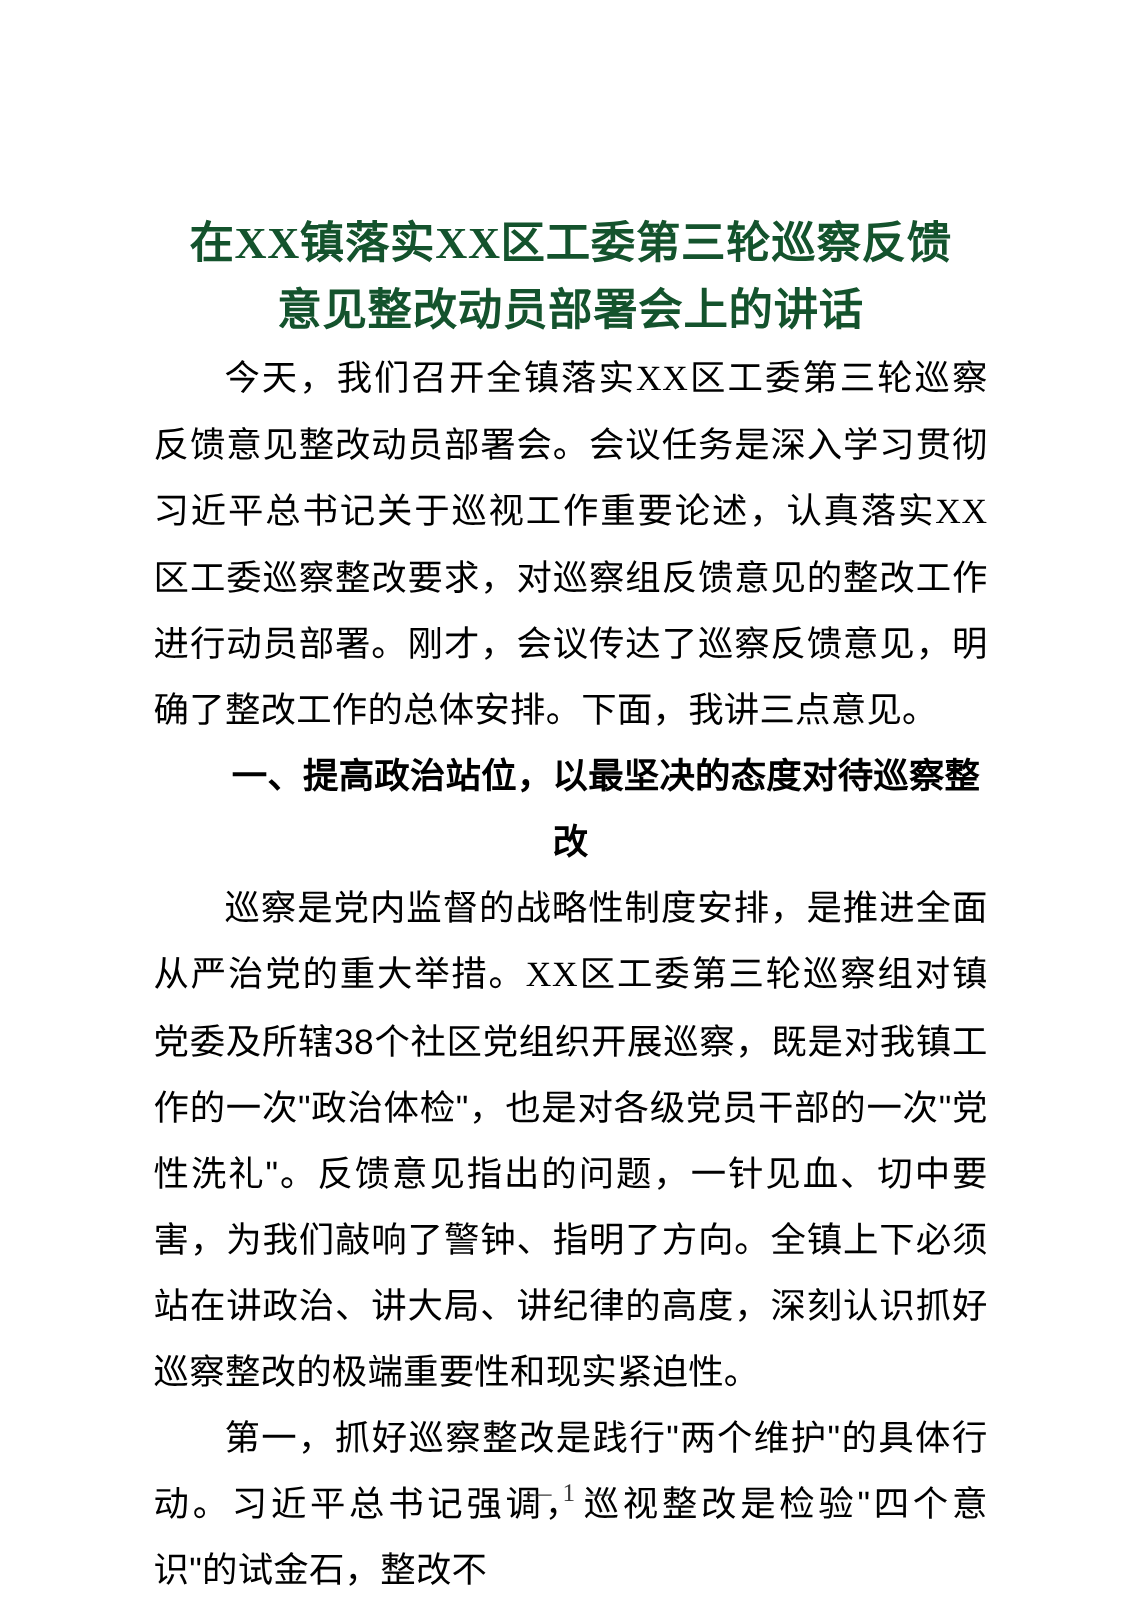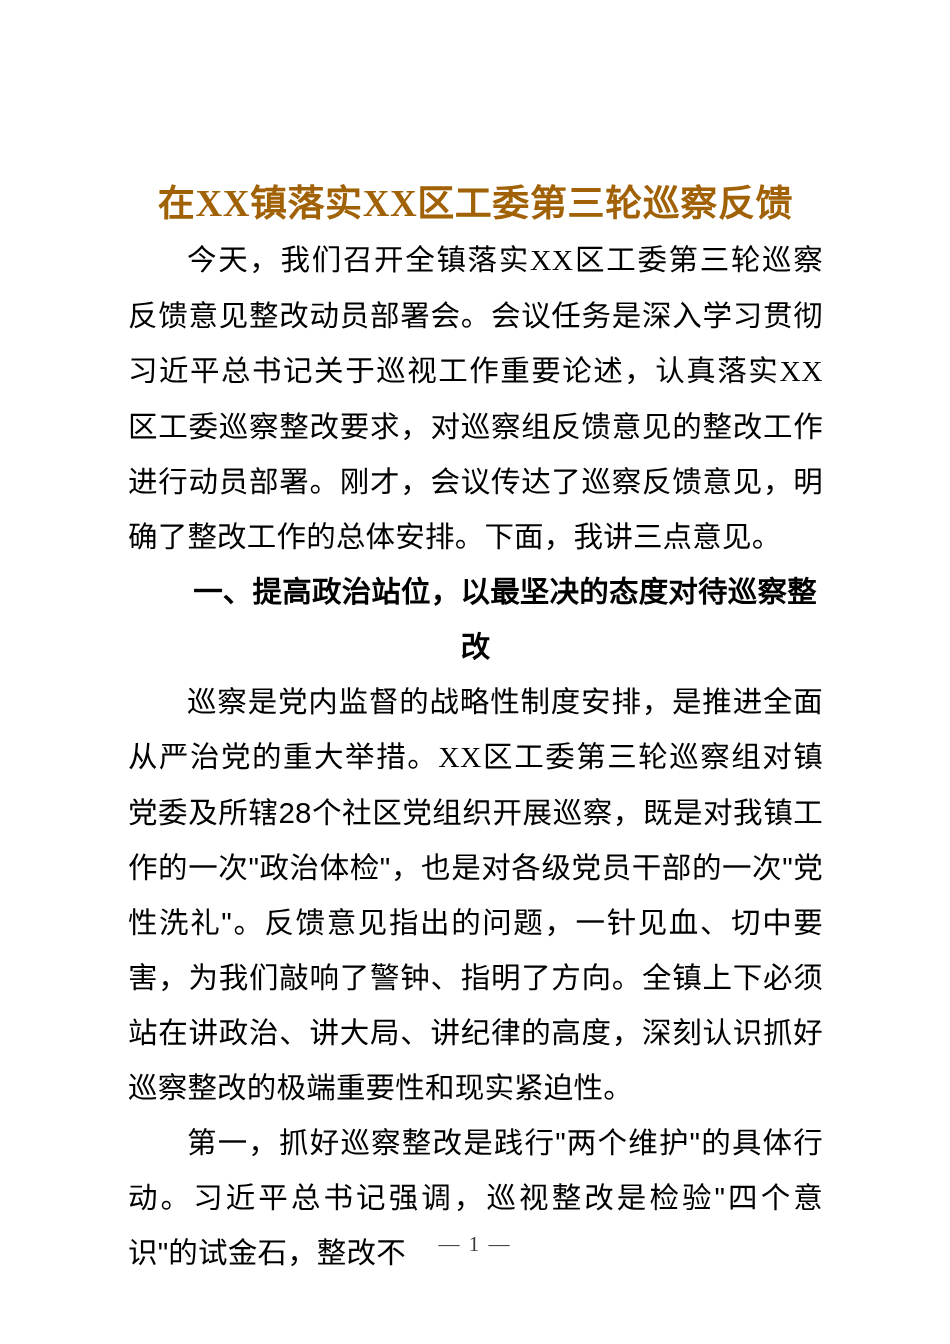--- a/index.html
+++ b/index.html
@@ -37,21 +37,21 @@
   
   .doc-title {
     font-family: "Liberation Serif", "DejaVu Serif", serif;
     font-weight: bold;
     font-size: 37px;
     line-height: 56px;
     text-align: center;
     letter-spacing: 0.6px;
     margin: 0;
     padding: 0 6px;
-    color: #a16207;
+    color: #14532d;
   }
 
   
   .salutation {
     font-size: 29.5px;
     line-height: 55px;
     margin: 0;
     padding: 0;
     margin-top: 48px;
     letter-spacing: 0.2px;
@@ -105,29 +105,29 @@
 </style>
 </head>
 <body>
 
 <div class="page">
 
   <div class="content">
 
     <h1 class="doc-title">
       <span>在<span class="lat">XX</span>镇落实<span class="lat">XX</span>区工委第三轮巡察反馈</span>
-      <br>
+      <br><span>意见整改动员部署会上的讲话</span>
     </h1>
 
 
     <p class="body-para">今天，我们召开全镇落实<span class="lat">XX</span>区工委第三轮巡察反馈意见整改动员部署会。会议任务是深入学习贯彻习近平总书记关于巡视工作重要论述，认真落实<span class="lat">XX</span>区工委巡察整改要求，对巡察组反馈意见的整改工作进行动员部署。刚才，会议传达了巡察反馈意见，明确了整改工作的总体安排。下面，我讲三点意见。</p>
 
     <p class="section-heading">一、提高政治站位，以最坚决的态度对待巡察整改</p>
 
-    <p class="body-para">巡察是党内监督的战略性制度安排，是推进全面从严治党的重大举措。<span class="lat">XX</span>区工委第三轮巡察组对镇党委及所辖<span class="num">28</span>个社区党组织开展巡察，既是对我镇工作的一次"政治体检"，也是对各级党员干部的一次"党性洗礼"。反馈意见指出的问题，一针见血、切中要害，为我们敲响了警钟、指明了方向。全镇上下必须站在讲政治、讲大局、讲纪律的高度，深刻认识抓好巡察整改的极端重要性和现实紧迫性。</p>
+    <p class="body-para">巡察是党内监督的战略性制度安排，是推进全面从严治党的重大举措。<span class="lat">XX</span>区工委第三轮巡察组对镇党委及所辖<span class="num">38</span>个社区党组织开展巡察，既是对我镇工作的一次"政治体检"，也是对各级党员干部的一次"党性洗礼"。反馈意见指出的问题，一针见血、切中要害，为我们敲响了警钟、指明了方向。全镇上下必须站在讲政治、讲大局、讲纪律的高度，深刻认识抓好巡察整改的极端重要性和现实紧迫性。</p>
 
     <p class="body-para">第一，抓好巡察整改是践行"两个维护"的具体行动。习近平总书记强调，巡视整改是检验"四个意识"的试金石，整改不</p>
 
   </div>
 
   <div class="page-footer">
     <span>— 1 —</span>
   </div>
 
 </div>

